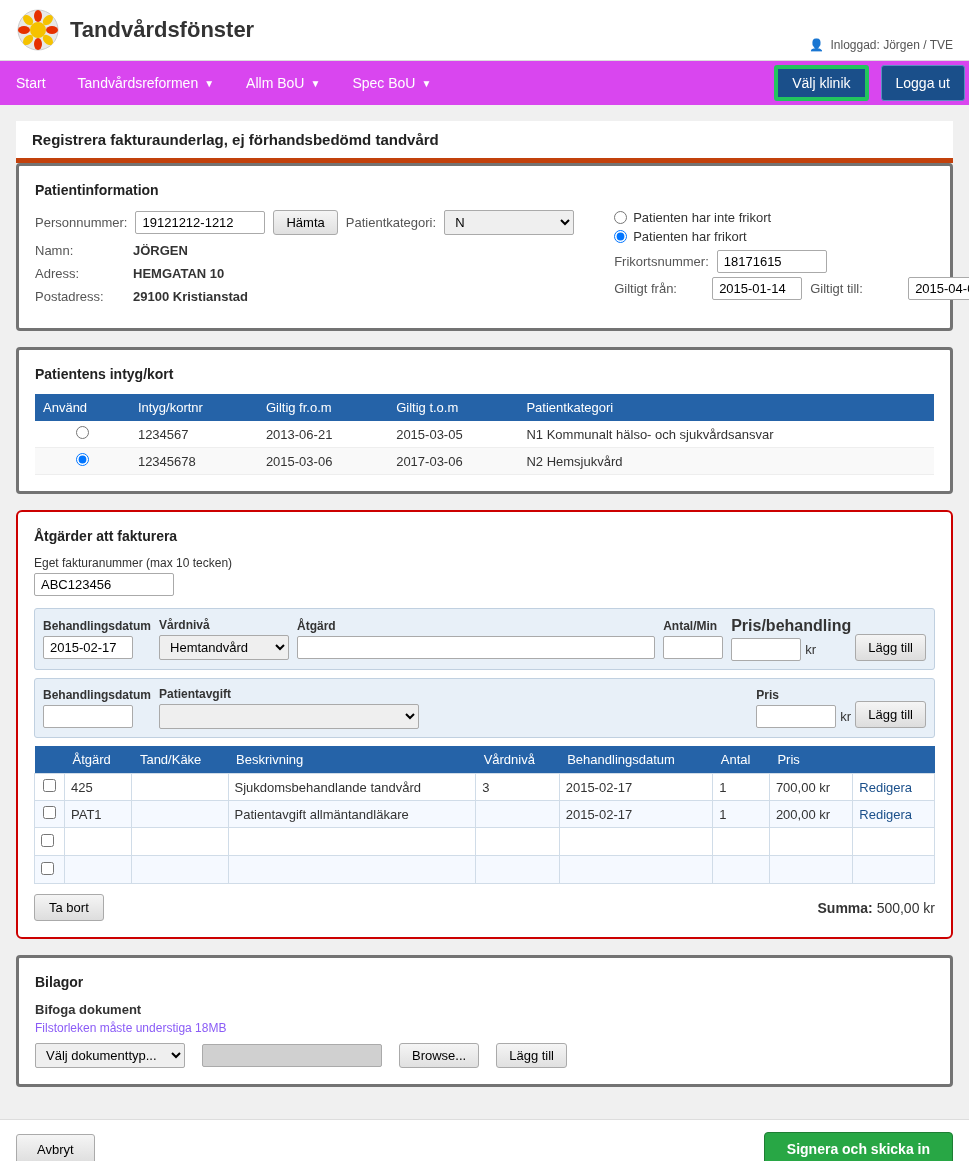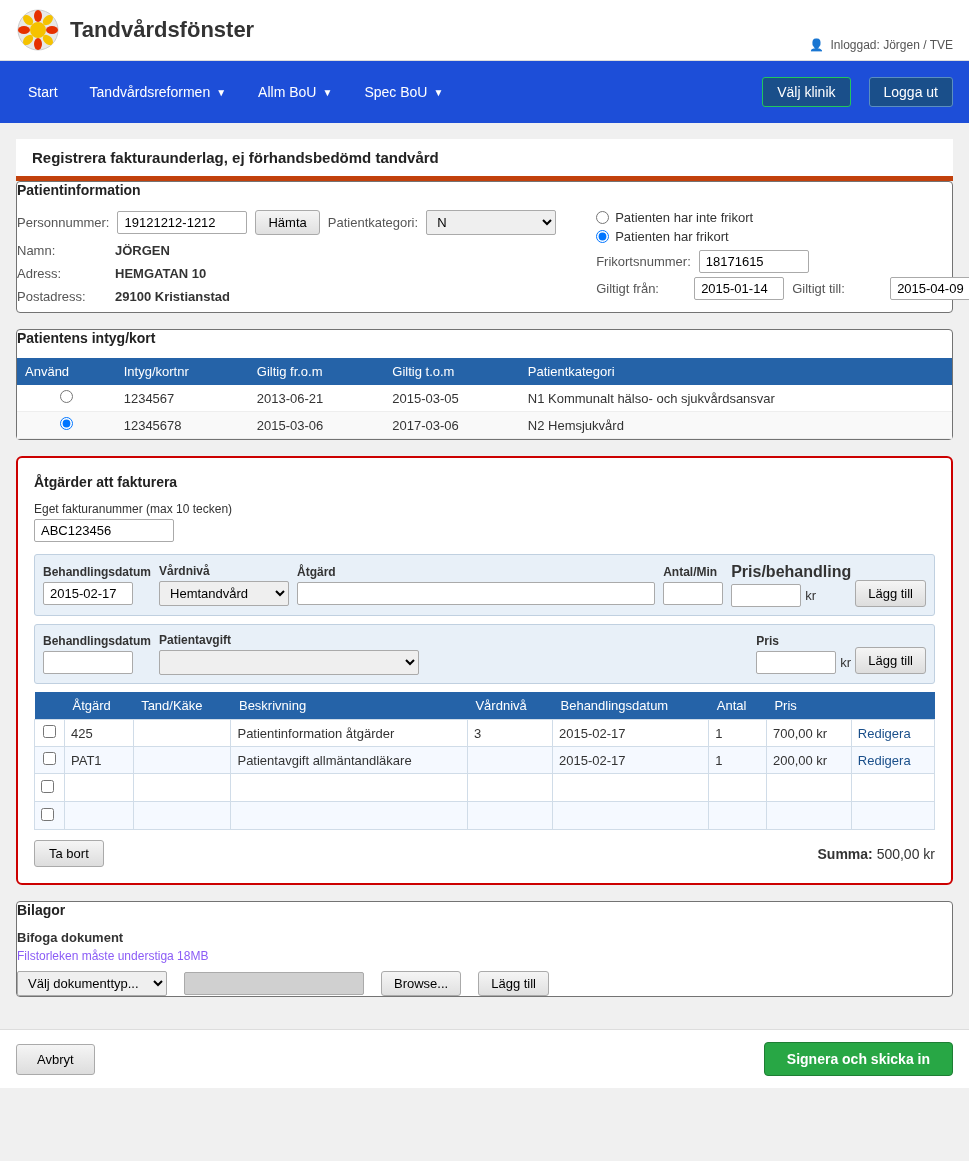--- a/index.html
+++ b/index.html
@@ -27,41 +27,41 @@
       margin-left: auto;
       font-size: 12px;
       color: #555;
       display: flex;
       align-items: center;
       gap: 6px;
     }
 
     
     .nav-bar {
-      background: #1d4ed8;
+      background: #d946ef;
       display: flex;
       align-items: stretch;
-      padding: 12px;
+      padding: 0;
     }
     .nav-bar .nav-item {
       color: #fff;
       padding: 10px 16px;
       cursor: pointer;
       font-size: 14px;
       display: flex;
       align-items: center;
       gap: 4px;
       text-decoration: none;
       white-space: nowrap;
     }
     .nav-bar .nav-spacer { flex: 1; }
     .nav-bar .nav-item.btn-klinik {
       background: #1a4f8a;
-      border: 1px solid #22c55e;
-      margin: 4px 14px;
+      border: 4px solid #22c55e;
+      margin: 4px 8px;
       padding: 6px 14px;
       border-radius: 3px;
     }
     .nav-bar .nav-item.btn-logga {
       background: #1a4f8a;
       border: 1px solid #5a8fc0;
       margin: 4px 4px;
       padding: 6px 14px;
       border-radius: 3px;
     }
@@ -70,23 +70,24 @@
     
     .main-content {
       padding: 16px;
       max-width: 969px;
       margin: 0 auto;
     }
 
     
     .section {
       background: #fff;
-      border: 1px solid #737373;
+      border: 3px solid #737373;
       border-radius: 4px;
       margin-bottom: 16px;
+      padding: 16px;
     }
     .section-title {
       font-size: 14px;
       font-weight: bold;
       margin-bottom: 12px;
       color: #222;
     }
 
     
     .patient-grid {
@@ -529,21 +530,21 @@
           <th>Antal</th>
           <th>Pris</th>
           <th></th>
         </tr>
       </thead>
       <tbody>
         <tr>
           <td class="checkbox-cell"><input type="checkbox" style=""></td>
           <td>425</td>
           <td></td>
-          <td>Patientinformation åtgärder</td>
+          <td>Sjukdomsbehandlande tandvård</td>
           <td>3</td>
           <td>2015-02-17</td>
           <td>1</td>
           <td>700,00 kr</td>
           <td><a class="link-redigera">Redigera</a></td>
         </tr>
         <tr>
           <td class="checkbox-cell"><input type="checkbox" style=""></td>
           <td>PAT1</td>
           <td></td>

